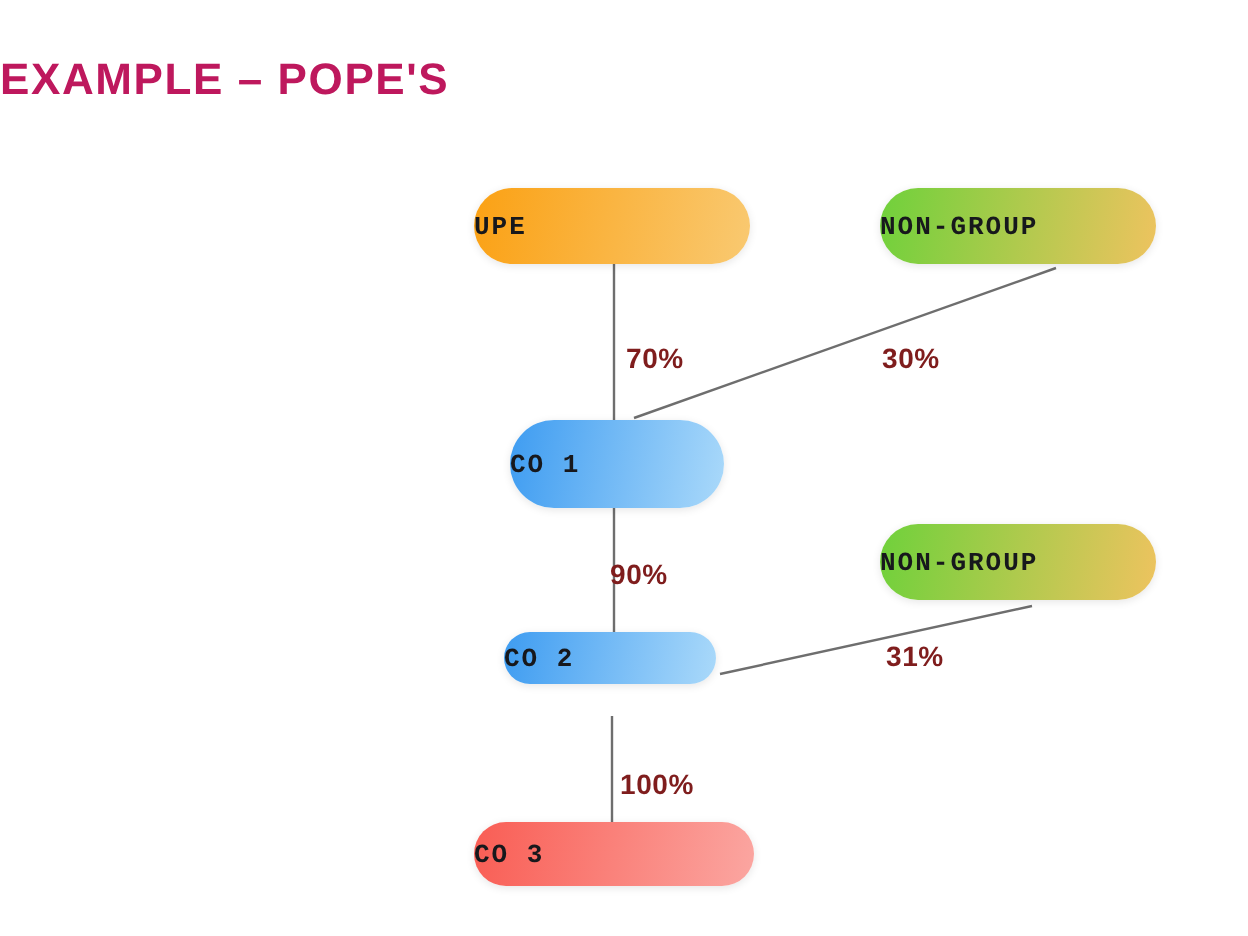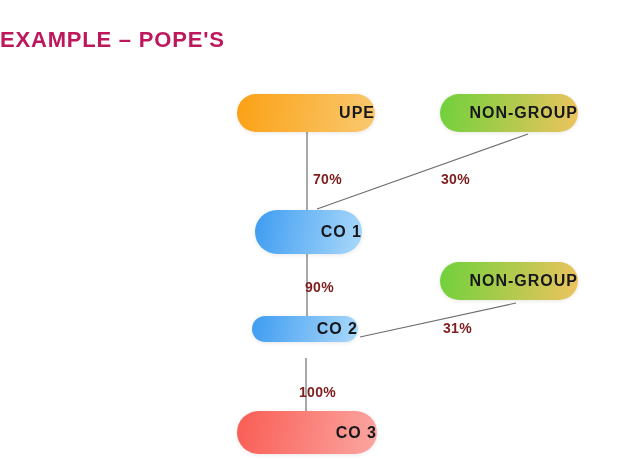--- a/index.html
+++ b/index.html
@@ -19,51 +19,52 @@
     font-weight: bold;
     letter-spacing: 0.8px;
     color: #be185d;
   }
   svg.lines { position: absolute; left: 0; top: 0; }
   .pill {
     position: absolute;
     border-radius: 24px;
     display: flex;
     align-items: center;
-    justify-content: flex-end;
-    font-size: 16px;
+    justify-content: flex-start;
+    font-size: 13px;
     font-weight: bold;
     letter-spacing: 1px;
     color: #17181c;
     box-shadow: 0 1px 4px rgba(0,0,0,0.10);
+    font-family: Liberation Mono, monospace;
   }
   .pill-upe { left: 237px; top: 94px;  width: 138px; height: 38px;
     background: linear-gradient(100deg, #fba114, #f9c971); }
   .pill-ng1 { left: 440px; top: 94px;  width: 138px; height: 38px;
     background: linear-gradient(100deg, #6fd13b, #eec35f); }
   .pill-co1 { left: 255px; top: 210px; width: 107px; height: 44px;
     background: linear-gradient(100deg, #3e9cf1, #aad9fa); }
   .pill-ng2 { left: 440px; top: 262px; width: 138px; height: 38px;
     background: linear-gradient(100deg, #6fd13b, #eec35f); }
   .pill-co2 { left: 252px; top: 316px; width: 106px; height: 26px;
     background: linear-gradient(100deg, #3e9cf1, #aad9fa); }
-  .pill-co3 { left: 237px; top: 411px; width: 140px; height: 43px;
+  .pill-co3 { left: 237px; top: 411px; width: 140px; height: 32px;
     background: linear-gradient(100deg, #f95d54, #fba6a1); }
   .pct {
     position: absolute;
     font-size: 14px;
     font-weight: bold;
     letter-spacing: 0.3px;
     color: #7f1d1d;
   }
   .pct-70  { left: 313px; top: 171px; }
   .pct-30  { left: 441px; top: 171px; }
   .pct-90  { left: 305px; top: 279px; }
   .pct-10  { left: 443px; top: 320px; }
-  .pct-100 { left: 299px; top: 384px; }
+  .pct-100 { left: 310px; top: 384px; }
 </style>
 </head>
 <body>
 
 <div class="canvas">
 
   <div class="title">EXAMPLE – POPE'S</div>
 
   <svg class="lines" width="624" height="468" viewBox="0 0 624 468">
     <line x1="307" y1="132" x2="307" y2="210" stroke="#6e6e6e" stroke-width="1.2"></line>

